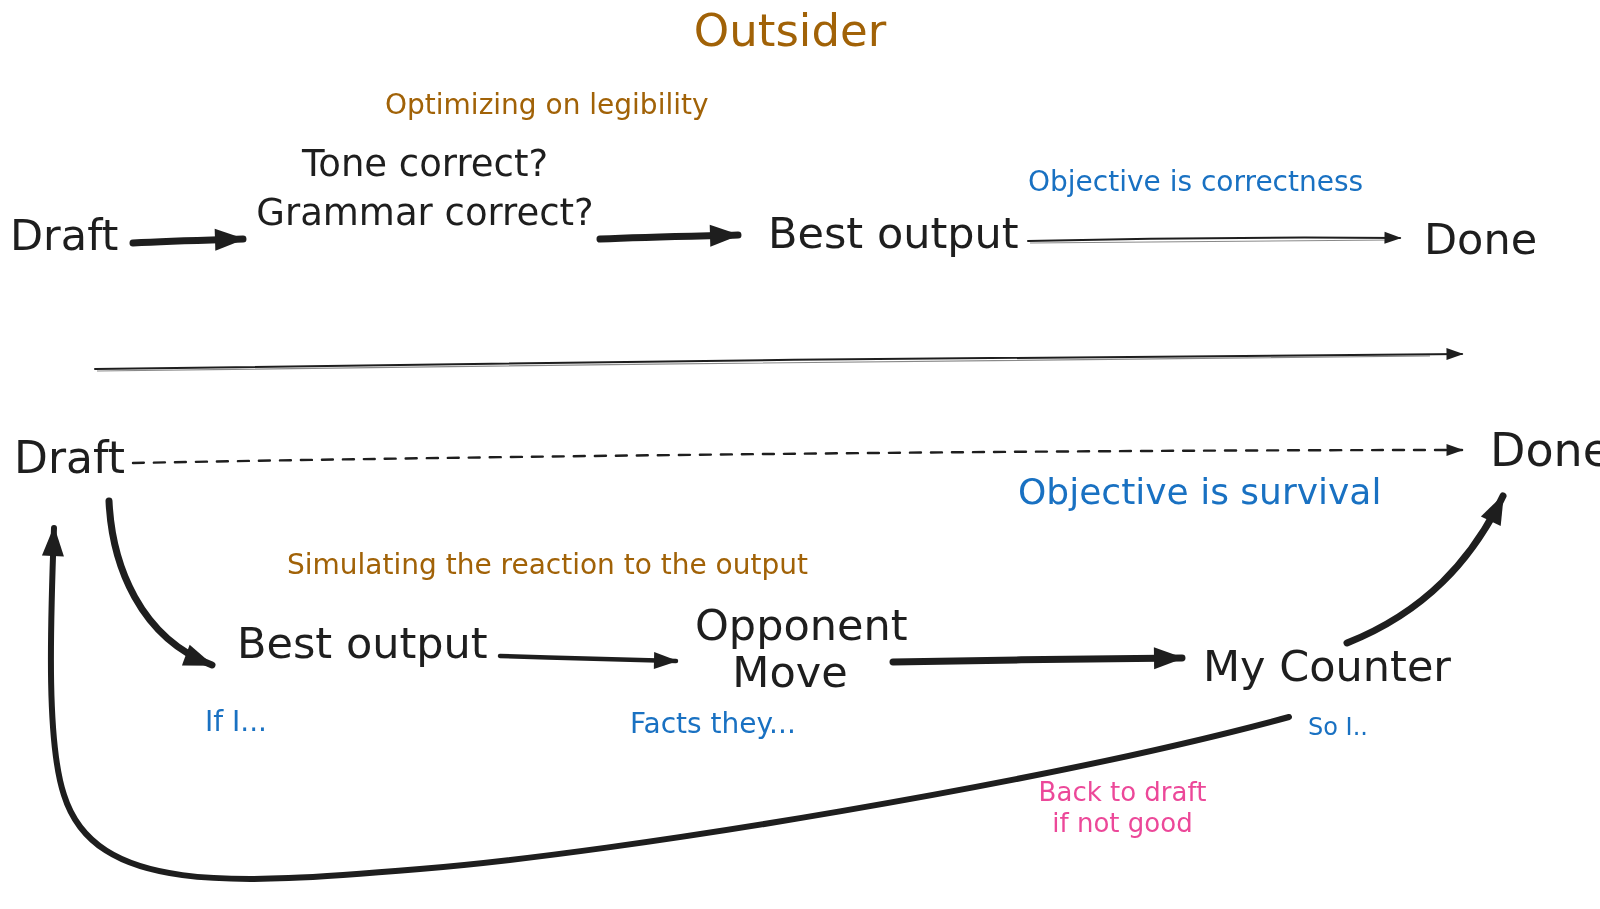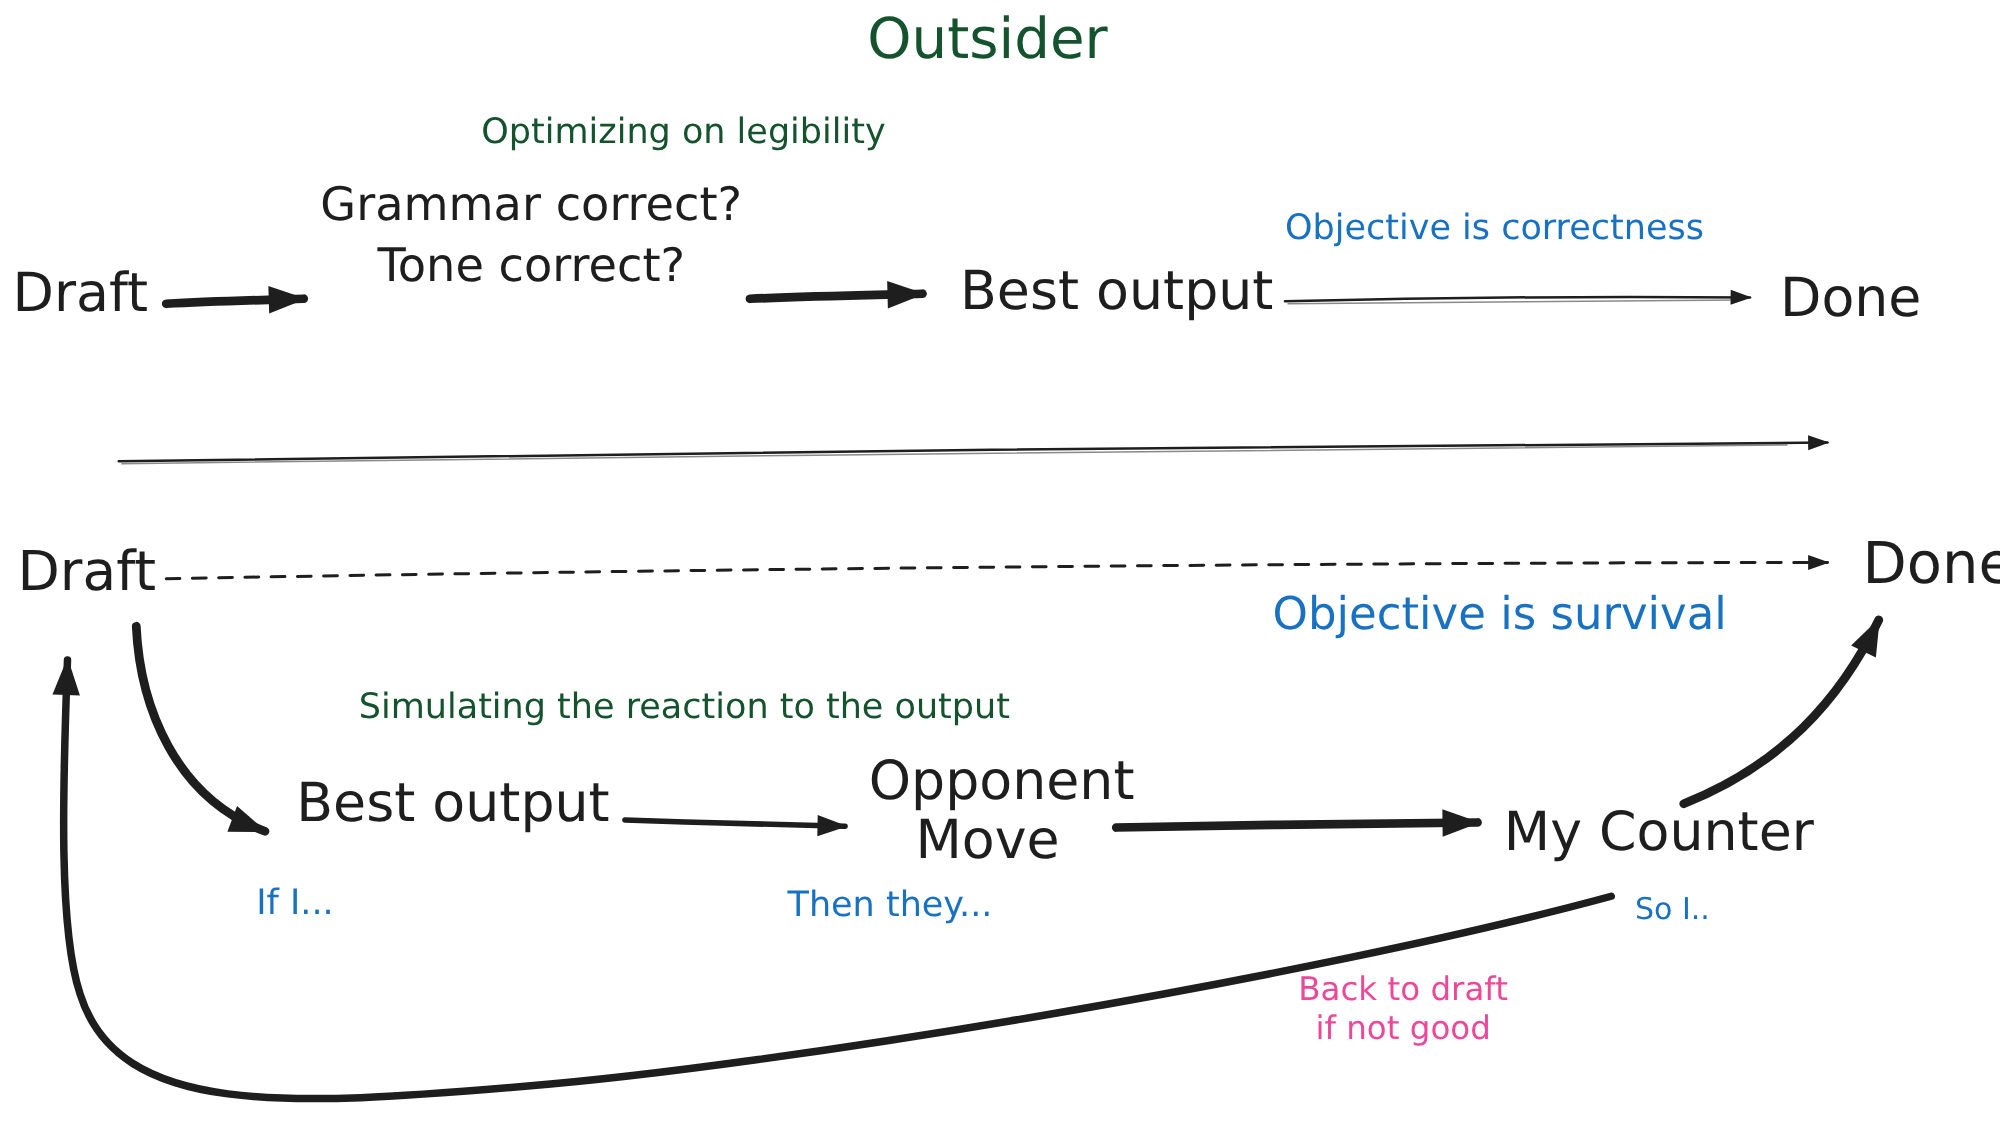--- a/index.html
+++ b/index.html
@@ -7,21 +7,21 @@
     position: relative;
     width: 1600px;
     height: 909px;
     background: #ffffff;
     overflow: hidden;
     font-family: "DejaVu Sans", sans-serif;
     color: #1e1e1e;
   }
   .txt { position: absolute; white-space: nowrap; line-height: 1.1; }
   .center { text-align: center; }
-  .green { color: #14532d; }
+  .green { color: #a16207; }
   .blue  { color: #1971c2; }
   .red   { color: #ec4899; }
 
   
   .t-outsider   { left: 640px;  top: 6px;   width: 300px; font-size: 45px; }
   .optimizing   { left: 385px;  top: 90px;  font-size: 28px; }
   .draft1       { left: 10px;   top: 212px; font-size: 43px; }
   .checklist    { left: 250px;  top: 139px; width: 350px; font-size: 37px; line-height: 49px; }
   .best1        { left: 768px;  top: 210px; font-size: 43px; }
   .objective1   { left: 1028px; top: 167px; font-size: 28px; }
@@ -46,41 +46,41 @@
 </head>
 <body>
 
 <div class="canvas">
 
   <div class="txt center green t-outsider">Outsider</div>
   <div class="txt green optimizing">Optimizing on legibility</div>
   <div class="txt draft1">Draft</div>
 
   <div class="txt center checklist">
+    <div>Tone correct?</div>
     <div>Grammar correct?</div>
-    <div>Tone correct?</div>
   </div>
 
   <div class="txt best1">Best output</div>
   <div class="txt blue objective1">Objective is correctness</div>
   <div class="txt done1">Done</div>
 
   <div class="txt draft2">Draft</div>
   <div class="txt done2">Done</div>
   <div class="txt blue objective2">Objective is survival</div>
   <div class="txt green simulating">Simulating the reaction to the output</div>
   <div class="txt best2">Best output</div>
   <div class="txt blue if-label">If I...</div>
 
   <div class="txt center opponent">
     <div>Opponent</div>
     <div>Move</div>
   </div>
 
-  <div class="txt blue then-label">Then they...</div>
+  <div class="txt blue then-label">Facts they...</div>
   <div class="txt my-counter">My Counter</div>
   <div class="txt blue so-label">So I..</div>
 
   <div class="txt center red back-note">
     <div>Back to draft</div>
     <div>if not good</div>
   </div>
 
   <svg class="overlay" width="1600" height="909" viewBox="0 0 1600 909">
     <defs>

